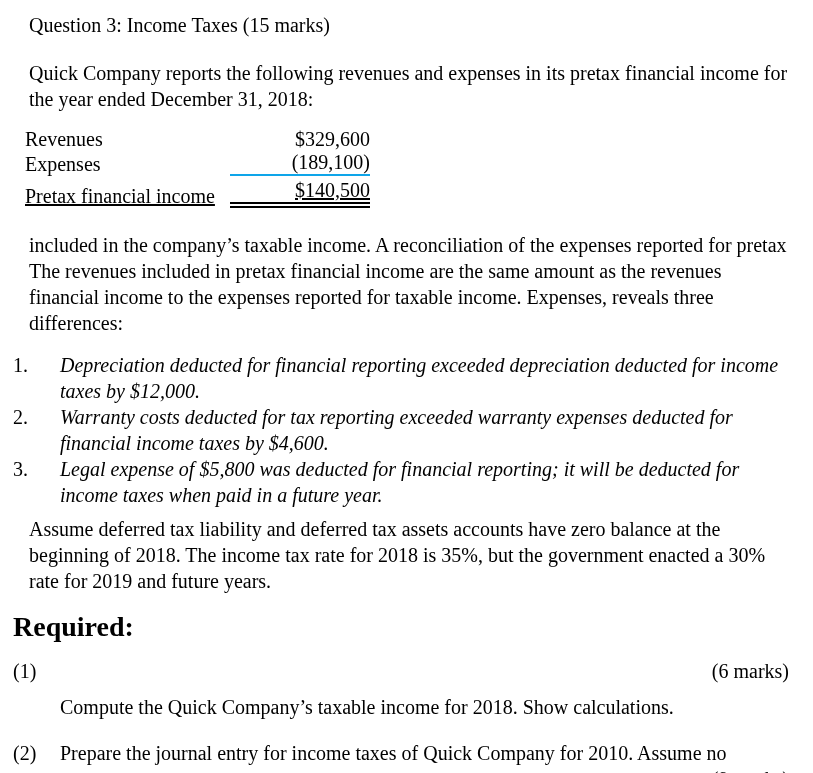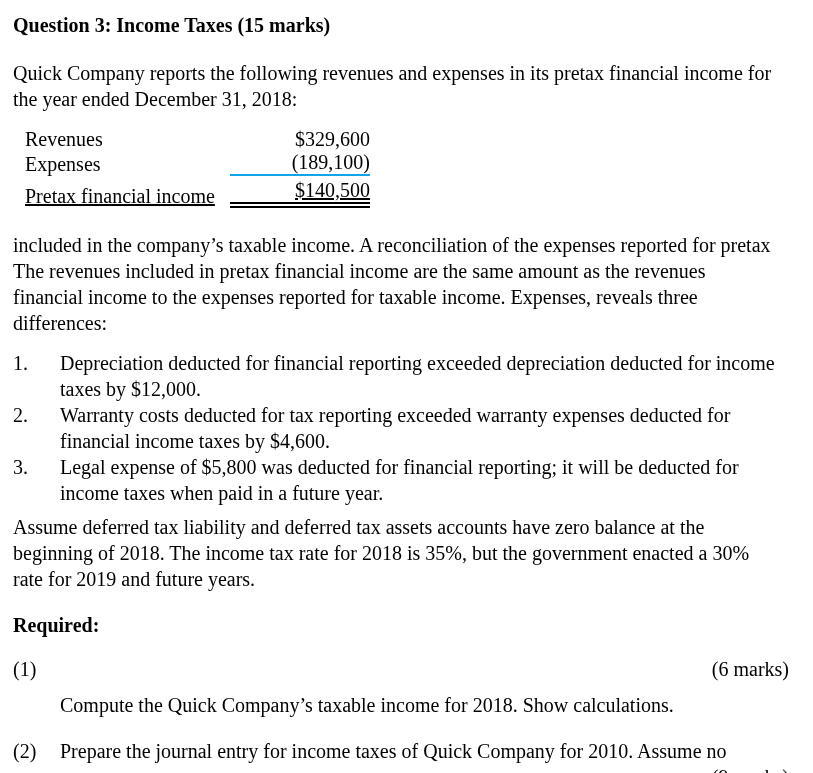--- a/index.html
+++ b/index.html
@@ -14,27 +14,27 @@
     box-sizing: border-box;
     padding: 12px 24px 12px 13px;
     background: #ffffff;
     color: #000000;
     font-family: "Liberation Serif", "DejaVu Serif", serif;
     font-size: 20px;
     line-height: 26px;
     overflow: hidden;
   }
   .title {
-    margin: 0 0 22px 0;
+    margin: 0 0 22px 16px;
     font-size: 20px;
-    font-weight: bold;
+    font-weight: normal;
     line-height: 26px;
     white-space: nowrap;
   }
-  .para { margin: 0; }
+  .para { margin: 16px; }
   .line { white-space: nowrap; }
 
   
   .fintable {
     margin: 16px 0 0 12px;
   }
   .trow { display: flex; align-items: flex-end; }
   .tlabel {
     width: 205px;
     white-space: nowrap;
@@ -51,27 +51,27 @@
   .double-rule { border-bottom: 6px double #000; }
 
   .reconciliation { margin-top: 24px; }
 
   .diff-list { margin-top: 14px; }
   .list-item { display: flex; }
   .list-num {
     width: 47px;
     flex: 0 0 47px;
   }
-  .item-text { flex: 1 1 auto; }
+  .item-text { flex: 1 1 auto; font-style: italic; }
 
   .assumption { margin-top: 8px; }
 
   .required-heading {
     margin: 20px 0 0 0;
-    font-size: 20px;
+    font-size: 28px;
     font-weight: bold;
     line-height: 26px;
   }
   .req-item { display: flex; margin-top: 18px; }
   .req-item.second { margin-top: 20px; }
   .req-num {
     width: 47px;
     flex: 0 0 47px;
   }
   .req-body { flex: 1 1 auto; }

